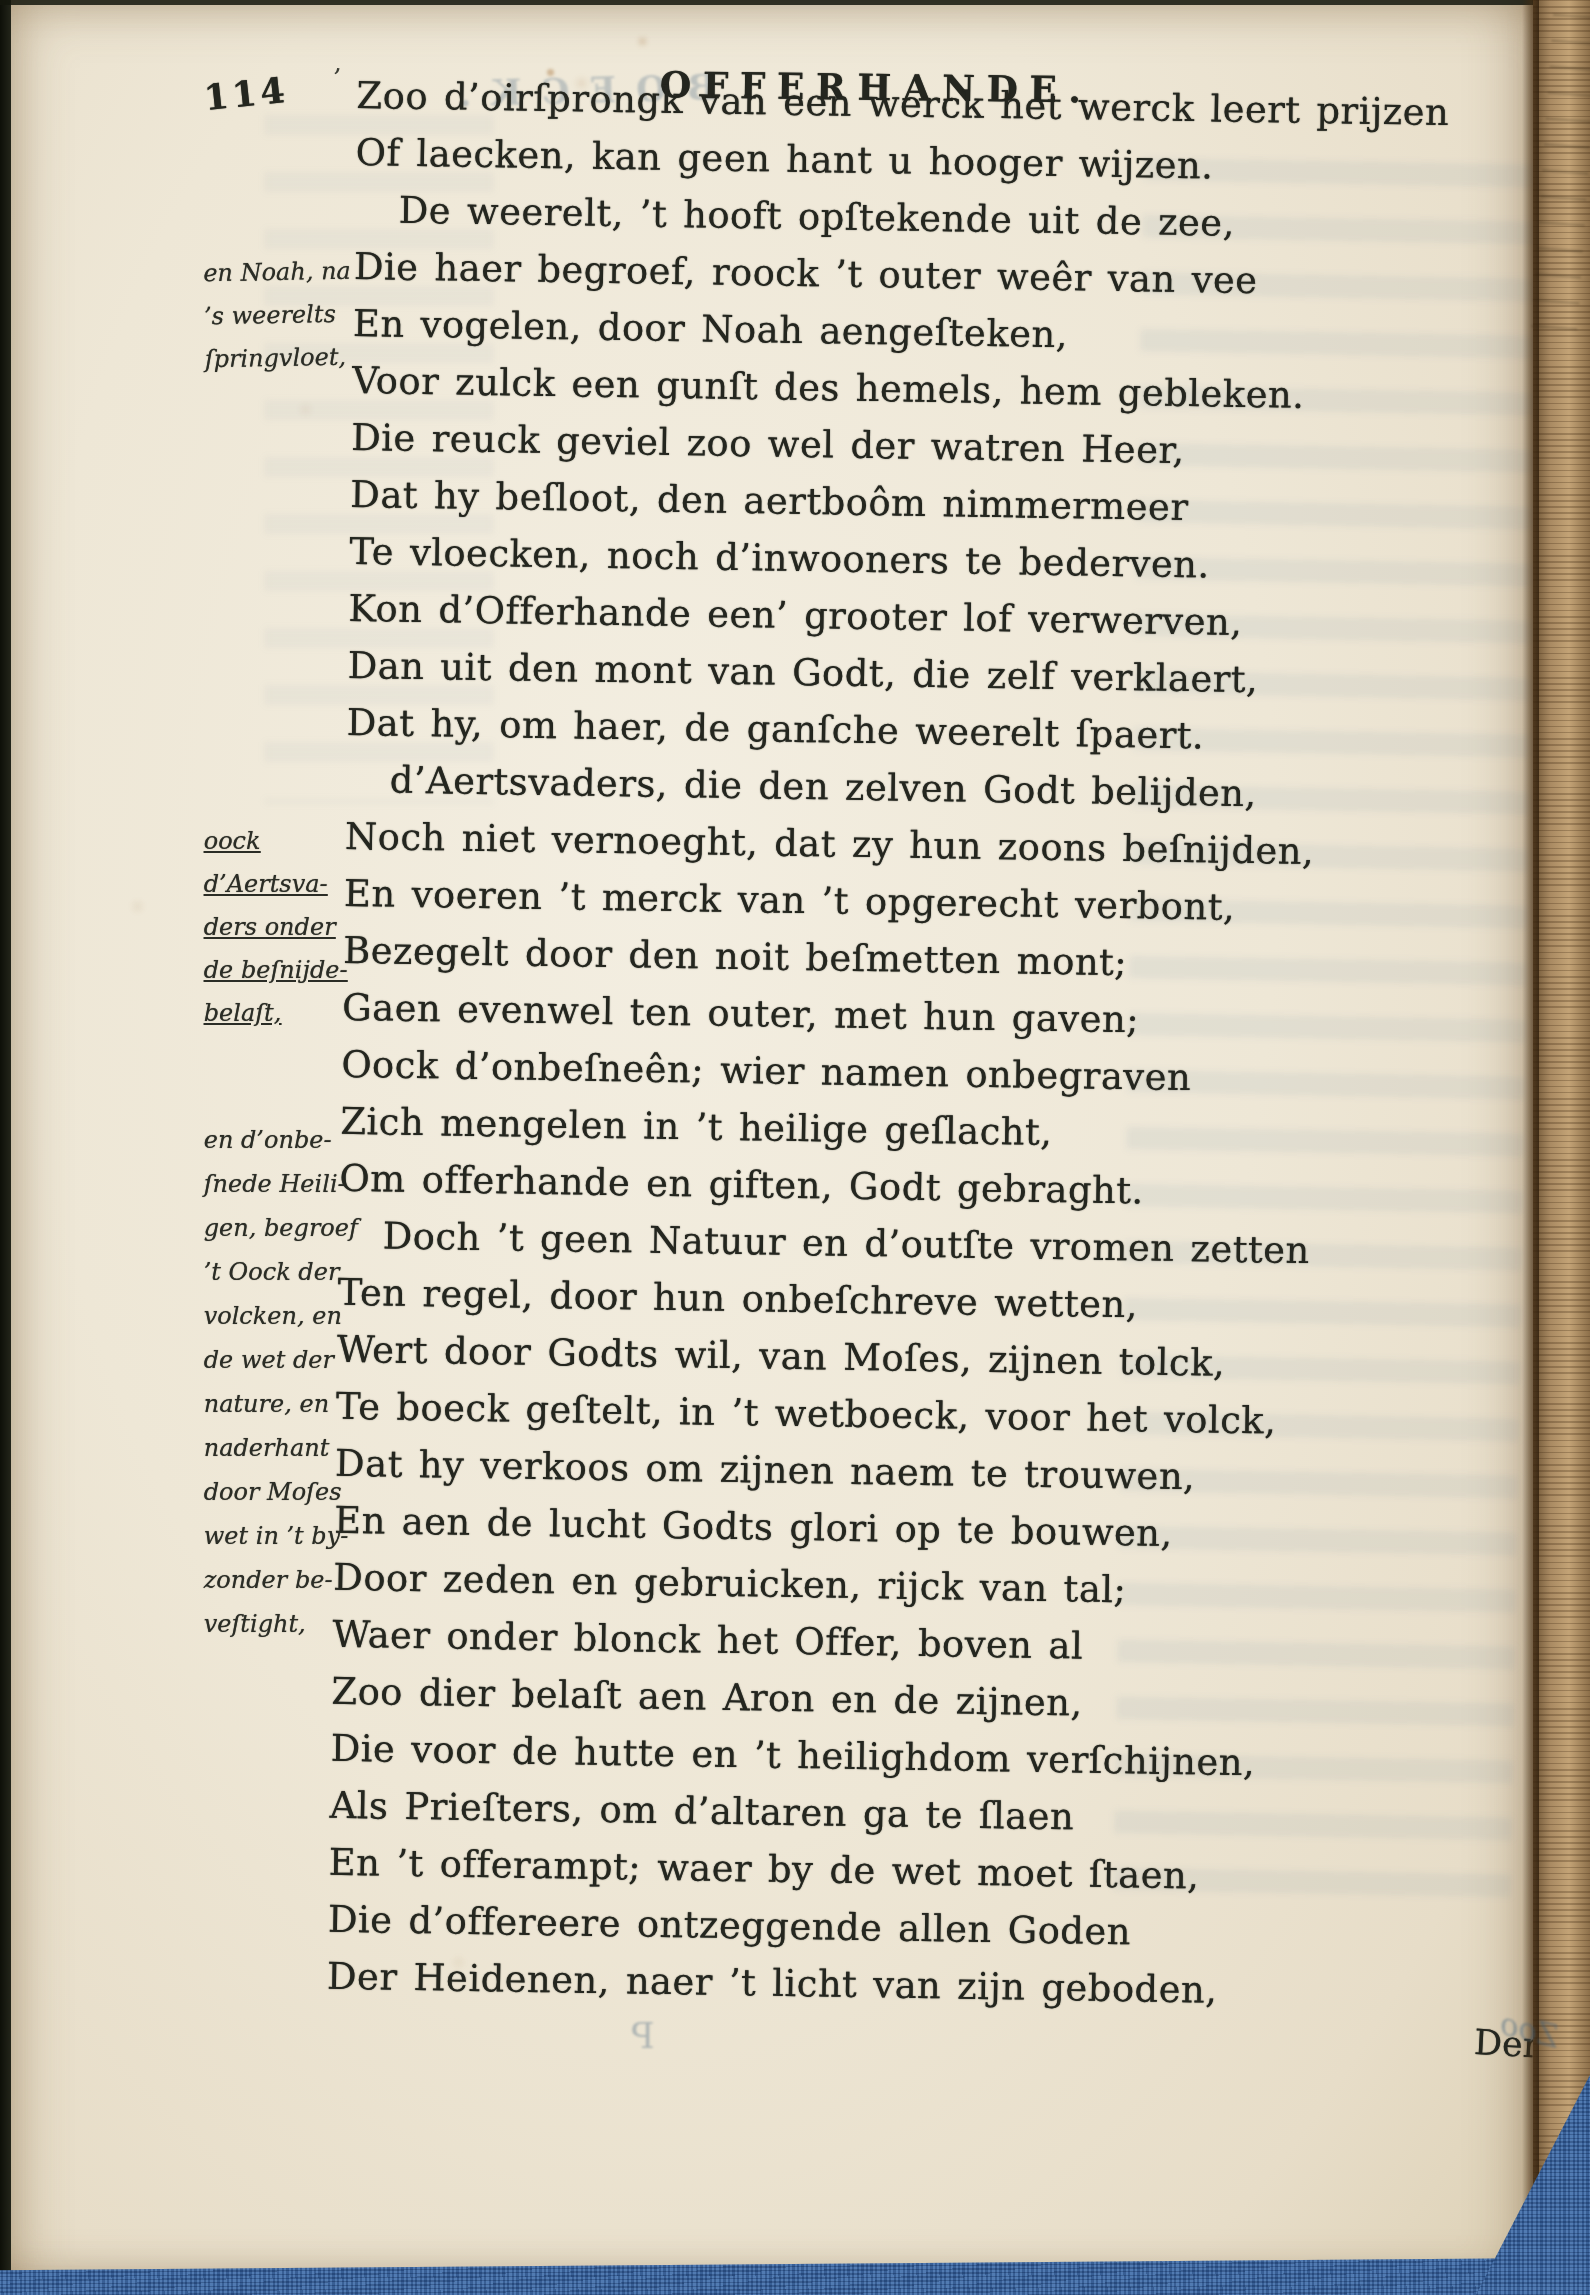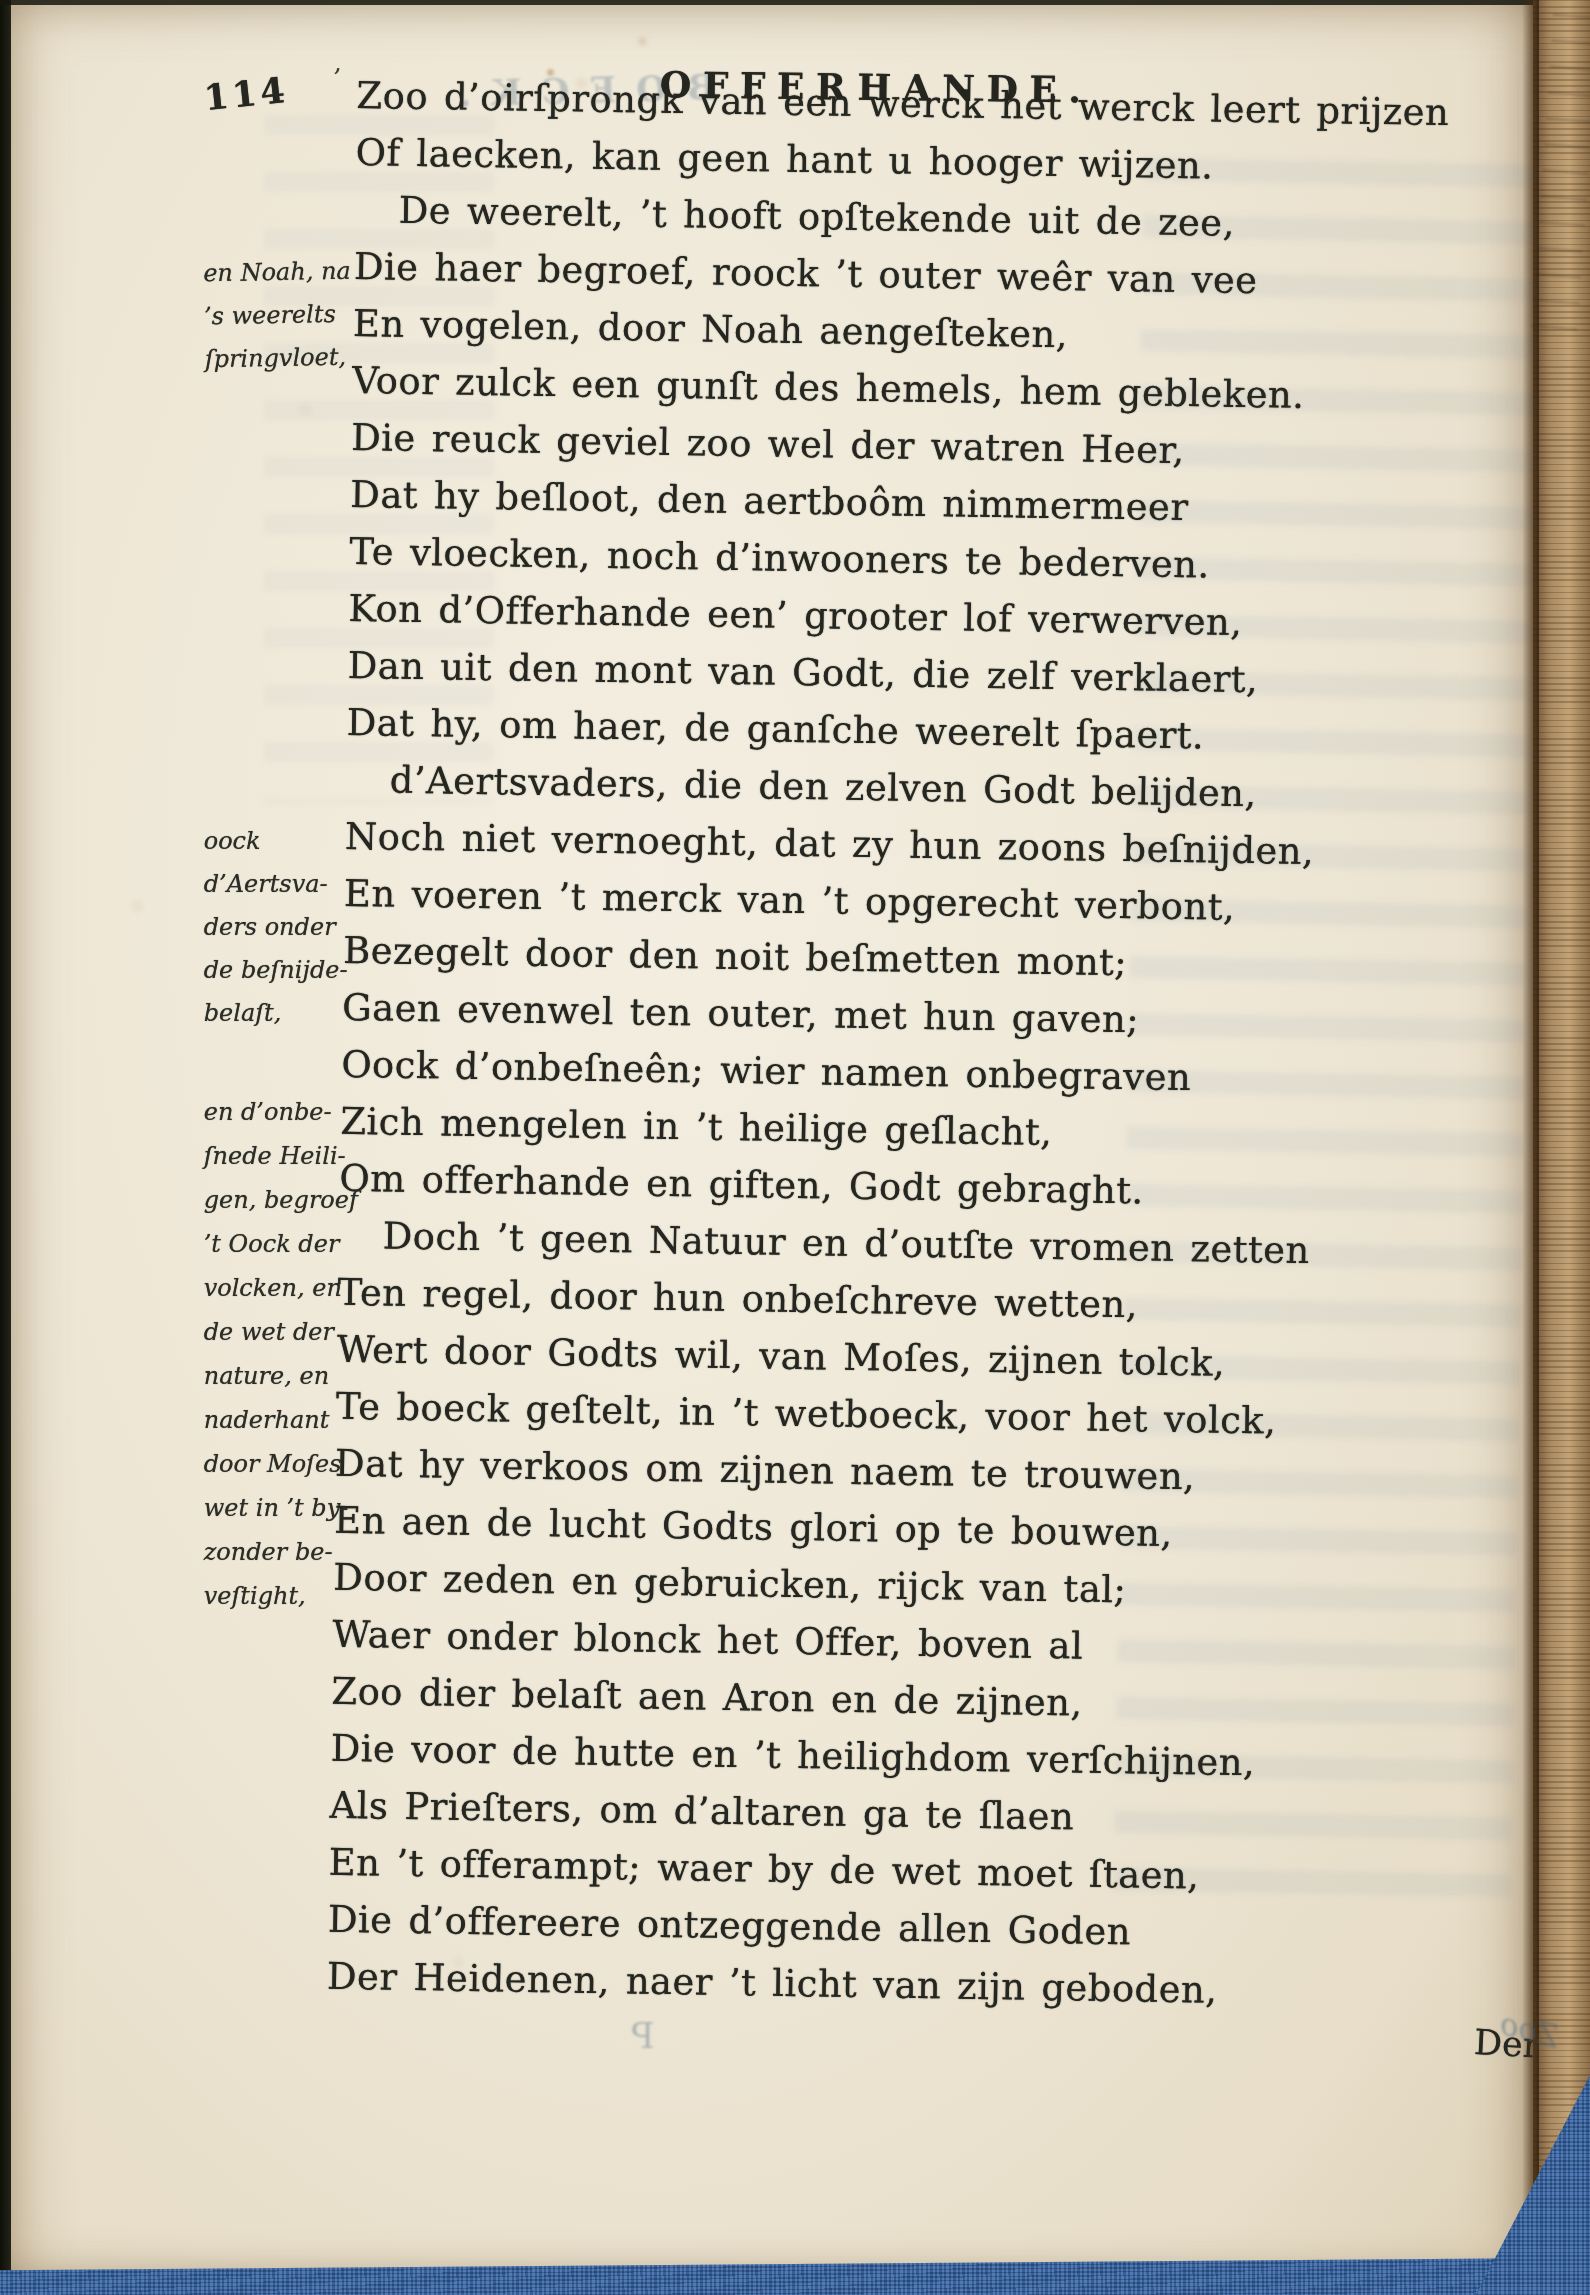--- a/index.html
+++ b/index.html
@@ -62,22 +62,22 @@
   .poem{position:absolute;left:346px;top:67px;width:1194px;
     transform:rotate(0.9deg);transform-origin:0 0;}
   .line{font-size:37px;line-height:57px;white-space:nowrap;letter-spacing:0.4px;
     word-spacing:3.8px;text-shadow:0 0 1.2px rgba(32,34,28,.85);}
   .line.indent{padding-left:44px;}
   .margin-notes{position:absolute;left:0;top:0;}
   .margin-note{position:absolute;left:193px;font-style:italic;font-size:24px;
     color:#2b2d26;text-shadow:0 0 0.9px rgba(40,42,34,.8);}
   .mn-line{line-height:43px;white-space:nowrap;}
   .note-1{top:251px;transform:rotate(-1deg);}
-  .note-2{top:820px;}
-  .note-3{top:1090px;line-height:44px;}
+  .note-2{top:820px;text-decoration:underline;}
+  .note-3{top:1118px;line-height:44px;}
   .note-3 .mn-line{line-height:44px;}
   .catchword{position:absolute;left:1463px;top:2024px;font-size:35px;
     transform:rotate(3deg);text-shadow:0 0 1.1px rgba(30,32,26,.8);}
   
   .foredge-marks{position:absolute;right:3.1px;top:15.3px;width:46px;height:321px;
     background:repeating-linear-gradient(to bottom, rgba(40,30,15,.45) 0 2.3px, rgba(0,0,0,0) 2.3px 26px);
     filter:blur(1.1px);transform:rotate(4deg);opacity:.6;}
 </style>
 </head>
 <body>

